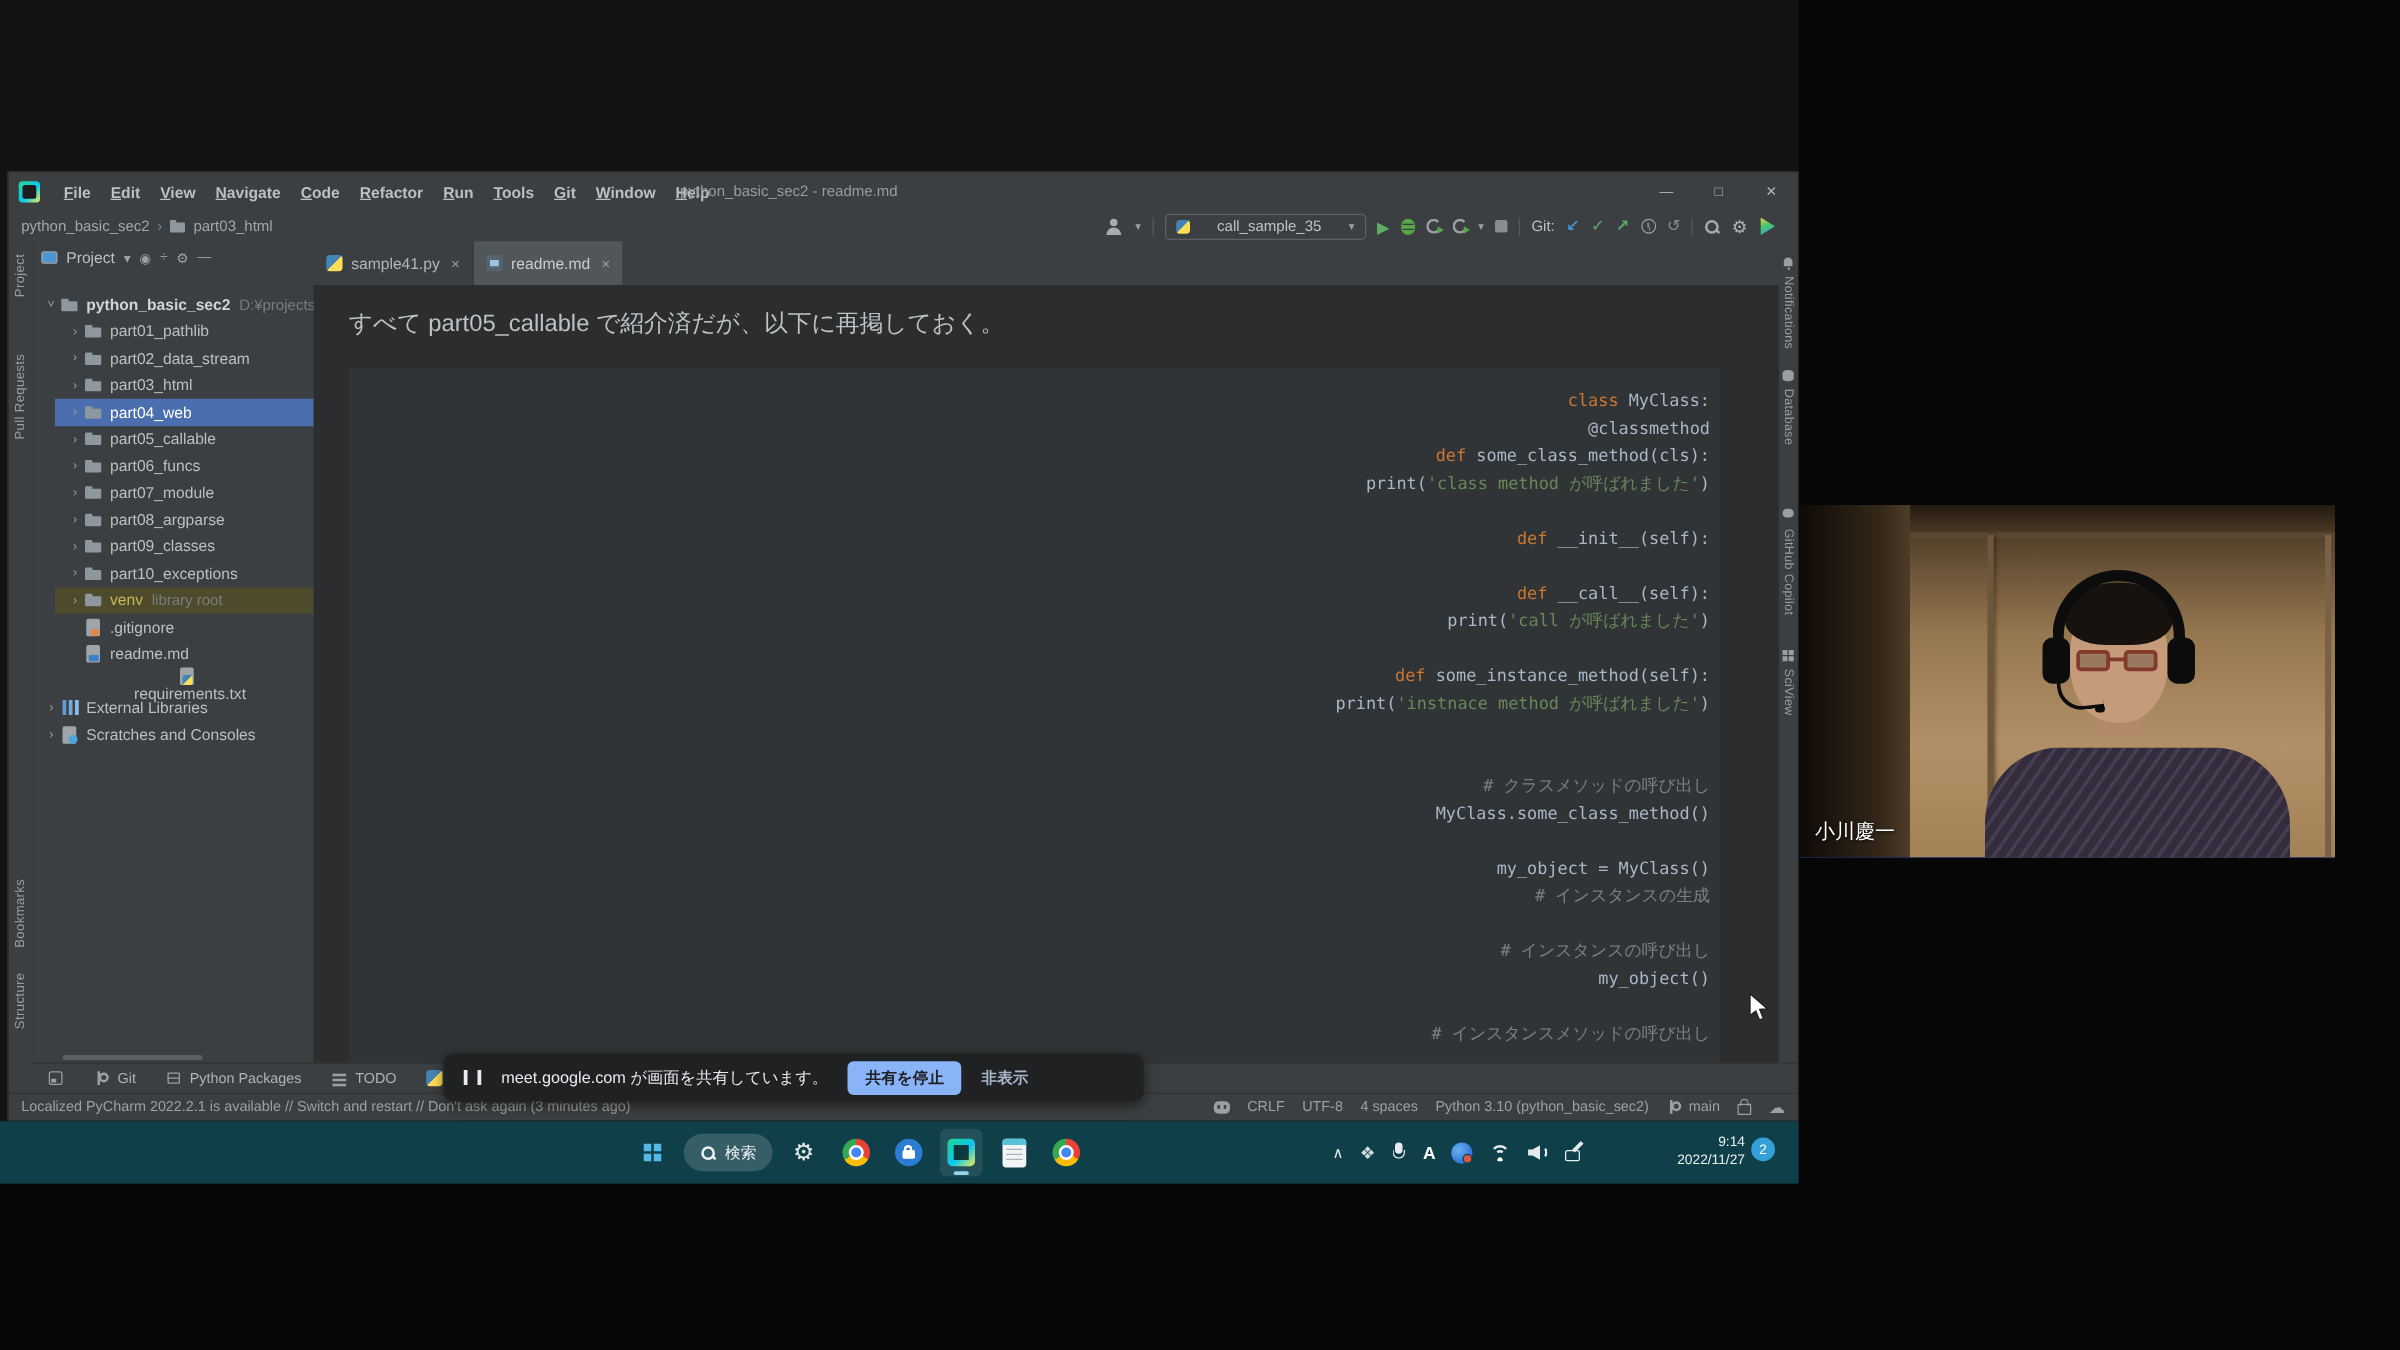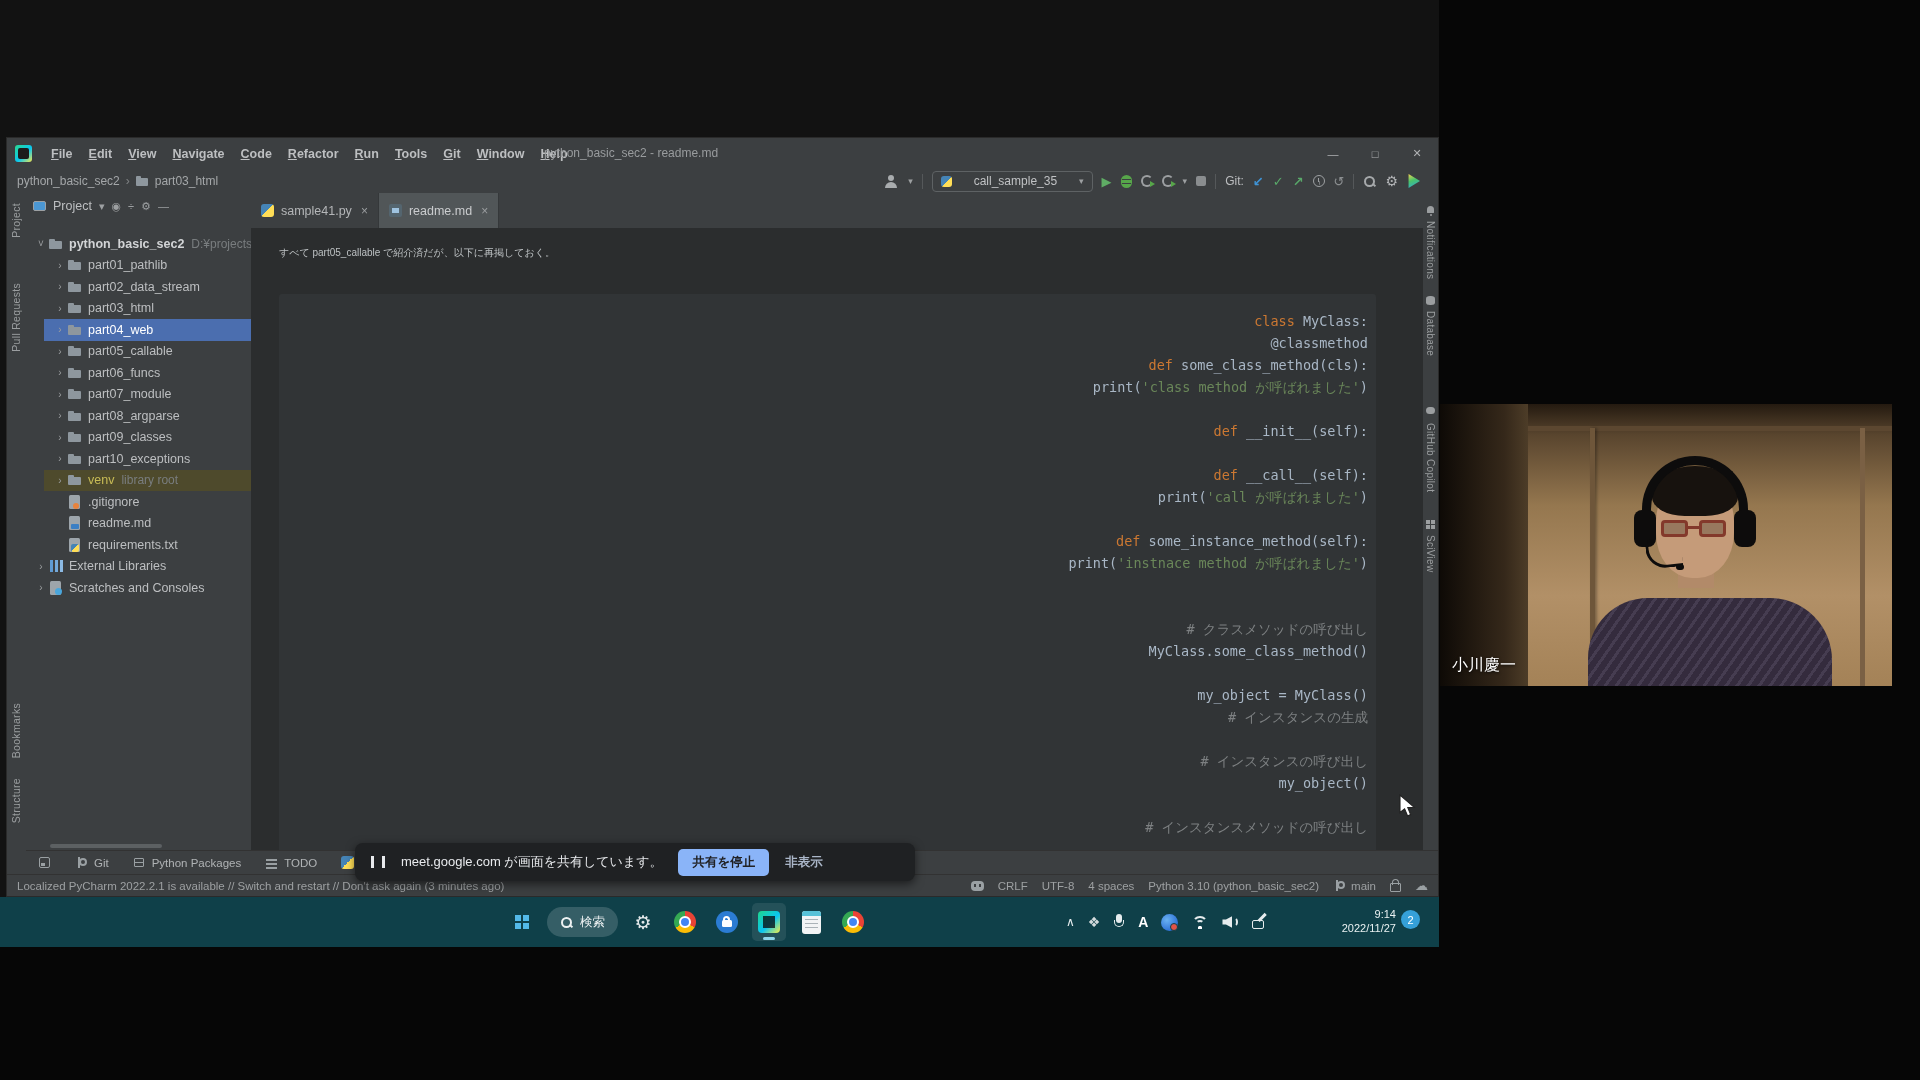--- a/index.html
+++ b/index.html
@@ -98,21 +98,21 @@
   
   .tabsbar{position:absolute;left:244px;top:55px;right:15px;height:35px;background:#3c3f41;border-bottom:1px solid #313335;display:flex;align-items:stretch;}
   .tab{display:flex;align-items:center;gap:7px;padding:0 10px;font-size:12.5px;color:#b4b6b8;border-right:1px solid #35383a;}
   .tab.active{background:#515658;color:#caccce;}
   .tabicon{width:13px;height:13px;position:relative;flex:none;}
   .tabicon.python{border-radius:3px;background:linear-gradient(135deg,#4584b6 50%,#ffde57 50%);}
   .tabicon.markdown{border-radius:2px;background:#54656f;}
   .tabicon.markdown::after{content:"";position:absolute;left:3px;top:4px;width:7px;height:5px;background:#9fc3e0;}
   .tclose{color:#9b9ea0;font-size:12px;margin-left:2px;}
   .editor{position:absolute;left:244px;top:90px;right:15px;bottom:45px;background:#2b2d2e;overflow:hidden;}
-  .ed-head{position:absolute;left:28px;top:18px;font-size:10px;color:#bdc1c3;}
+  .ed-head{position:absolute;left:28px;top:18px;font-size:19px;color:#bdc1c3;}
   .codeblock{position:absolute;left:28px;top:66px;width:1097px;bottom:-20px;background:#313436;border-radius:3px;overflow:hidden;text-align:right;}
   .code{position:absolute;left:17px;top:16px;right:8px;font-family:"DejaVu Sans Mono",monospace;font-size:13.5px;line-height:22px;color:#a9b7c6;}
   .cl{white-space:pre;height:22px;}
   .kw{color:#cc7832;}
   .str{color:#6a8759;}
   .com{color:#7d8082;}
 
   
   .bottombar{position:absolute;left:19px;right:0;bottom:22px;height:23px;background:#3c3f41;border-top:1px solid #323232;
              display:flex;align-items:center;gap:24px;padding-left:12px;font-size:11.5px;color:#b0b3b5;}
@@ -187,21 +187,21 @@
                clip-path:polygon(0 30%,35% 30%,100% 0,100% 100%,35% 70%,0 70%);}
   .spk::after{content:"";position:absolute;right:1px;top:2px;width:8px;height:10px;border:2px solid transparent;border-right-color:#e6ecee;border-radius:50%;box-sizing:border-box;}
   .pen{width:15px;height:15px;position:relative;}
   .pen::before{content:"";position:absolute;left:0;bottom:1px;width:12px;height:9px;border:1.5px solid #e6ecee;border-radius:2px;box-sizing:border-box;}
   .pen::after{content:"";position:absolute;right:0;top:1px;width:10px;height:2.5px;background:#e6ecee;transform:rotate(-45deg);}
   .tk-clock{position:absolute;left:1330px;top:10px;width:66px;text-align:right;font-size:11px;line-height:14px;color:#eaf1f2;}
   .tk-badge{position:absolute;left:1401px;top:13px;width:19px;height:19px;border-radius:50%;background:#35a0d8;color:#fff;
             font-size:11px;display:flex;align-items:center;justify-content:center;}
 
   
-  .webcam{position:absolute;left:1440px;top:404px;width:428px;height:282px;background:#1d4ed8;overflow:hidden;padding-left:24px;}
+  .webcam{position:absolute;left:1440px;top:404px;width:428px;height:282px;background:#1d4ed8;overflow:hidden;}
   .w-door{position:absolute;left:88px;top:0;right:0;bottom:0;
           background:linear-gradient(180deg,#241a10 0,#59452e 11%,#95774f 36%,#b29067 68%,#a48257 100%);}
   .w-frame1{position:absolute;left:150px;top:24px;width:5px;bottom:0;background:#6e563a;box-shadow:2px 0 3px rgba(0,0,0,.3);}
   .w-frame2{position:absolute;left:420px;top:24px;width:5px;bottom:0;background:#7a6044;}
   .w-lintel{position:absolute;left:88px;top:22px;right:0;height:5px;background:#5c4730;}
   .w-wall{position:absolute;left:0;top:0;width:92px;bottom:0;background:linear-gradient(90deg,#0e0a06,#35281a 70%,#51402a);}
   .p-shoulders{position:absolute;left:148px;bottom:-24px;width:244px;height:112px;background:#342b3d;border-radius:60px 62px 0 0;
                background-image:repeating-linear-gradient(125deg,rgba(150,140,170,.18) 0 3px,transparent 3px 9px);}
   .p-neck{position:absolute;left:238px;top:156px;width:36px;height:28px;background:#b28a69;}
   .p-head{position:absolute;left:216px;top:76px;width:78px;height:98px;background:#c59b79;border-radius:42% 42% 46% 46%;}
@@ -379,21 +379,21 @@
             <div class="trow" style="top: 258px; padding-left: 27px;">
               <span class="tchev"></span>
               <span class="ticon ic-file-git"></span>
               <span class="tlabel">.gitignore</span>
             </div>
             <div class="trow" style="top: 279.5px; padding-left: 27px;">
               <span class="tchev"></span>
               <span class="ticon ic-file-md"></span>
               <span class="tlabel">readme.md</span>
             </div>
-            <div class="trow" style="top: 301px; padding-left: 27px;">
+            <div class="trow" style="top: 301px; padding-left: 27px; flex-direction: column;">
               <span class="tchev"></span>
               <span class="ticon ic-file-py"></span>
               <span class="tlabel">requirements.txt</span>
             </div>
             <div class="trow" style="top: 322.5px; padding-left: 8px;">
               <span class="tchev">›</span>
               <span class="ticon ic-libs"></span>
               <span class="tlabel">External Libraries</span>
             </div>
             <div class="trow" style="top: 344px; padding-left: 8px;">

